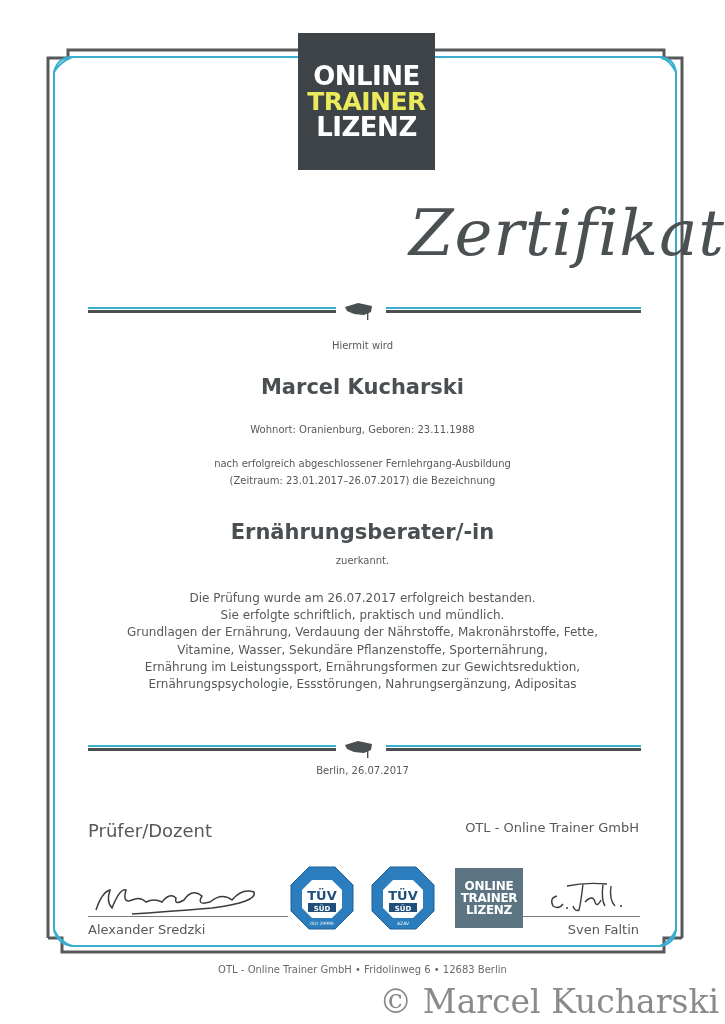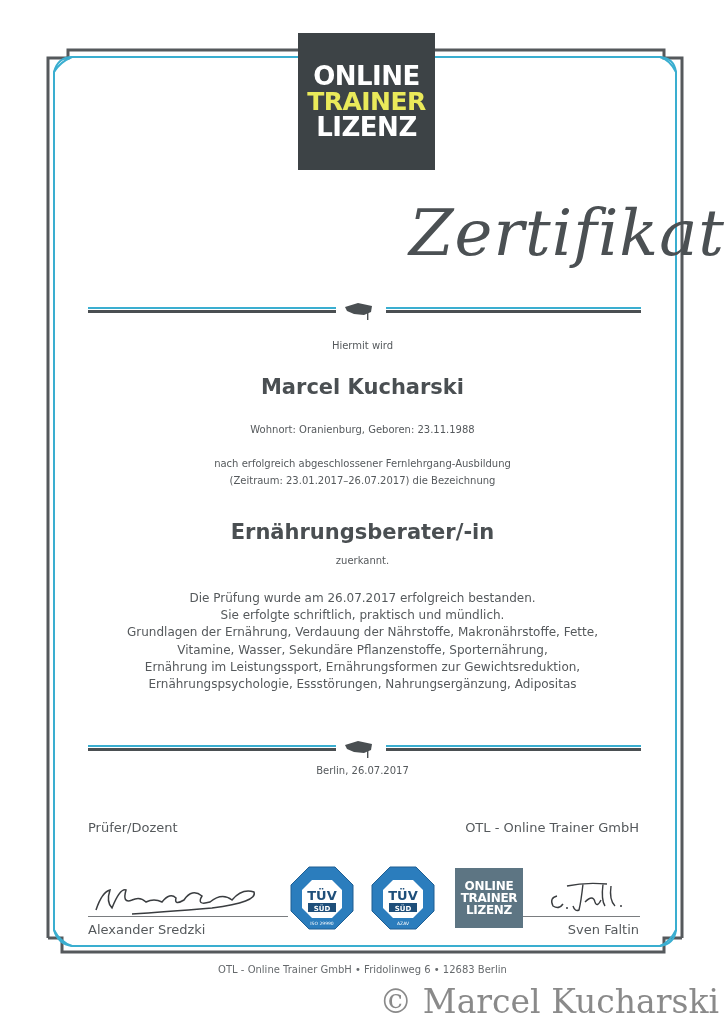--- a/index.html
+++ b/index.html
@@ -18,21 +18,21 @@
   .title {
     position: absolute; left: 0; width: 725px; top: 196px; text-align: right;
     font-family: "DejaVu Serif", serif; font-style: italic; font-size: 64px; color: #4b5053; letter-spacing: 1px;
   }
   .divider { position: absolute; left: 88px; width: 553px; height: 30px; }
   .center { position: absolute; left: 0; width: 725px; text-align: center; }
   .small { font-size: 10px; color: #55595c; }
   .name { font-size: 21px; font-weight: bold; color: #4a4f52; }
   .degree { font-size: 21px; font-weight: bold; color: #4a4f52; margin-top: 7px; }
   .body-text { font-size: 12px; line-height: 17.2px; color: #55595c; }
-  .label-left { position: absolute; left: 88px; top: 820px; font-size: 13px; color: #55595c; }
+  .label-left { position: absolute; left: 88px; top: 820px; font-size: 18px; color: #55595c; }
   .label-right { position: absolute; right: 86px; top: 820px; font-size: 13px; color: #55595c; }
   .sig-name-left { position: absolute; left: 88px; top: 922px; font-size: 13px; color: #55595c; text-align: center; }
   .sig-name-right { position: absolute; right: 86px; top: 922px; font-size: 13px; color: #55595c; }
   .sig-line { position: absolute; top: 916px; height: 1px; background: #7a7d80; }
   .tuv { position: absolute; top: 866px; width: 64px; height: 64px; }
   .otl-small {
     position: absolute; left: 455px; top: 868px; width: 68px; height: 60px; background: #5d7583;
     display: flex; flex-direction: column; align-items: center; justify-content: center;
     font-weight: bold; color: #ffffff; line-height: 1.0; letter-spacing: -0.3px;
   }

